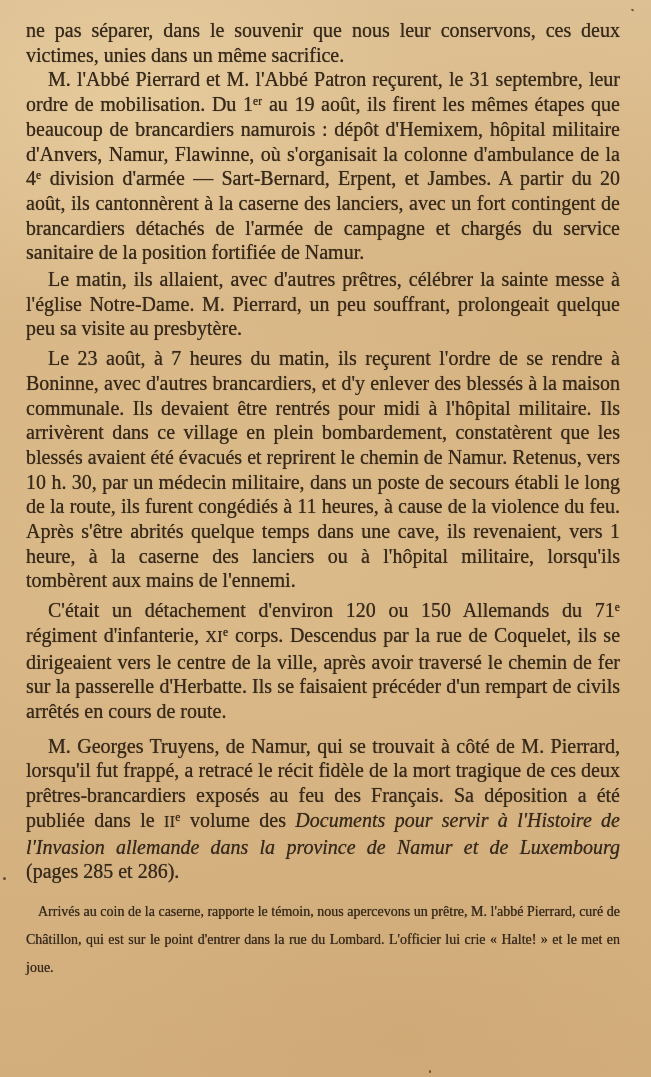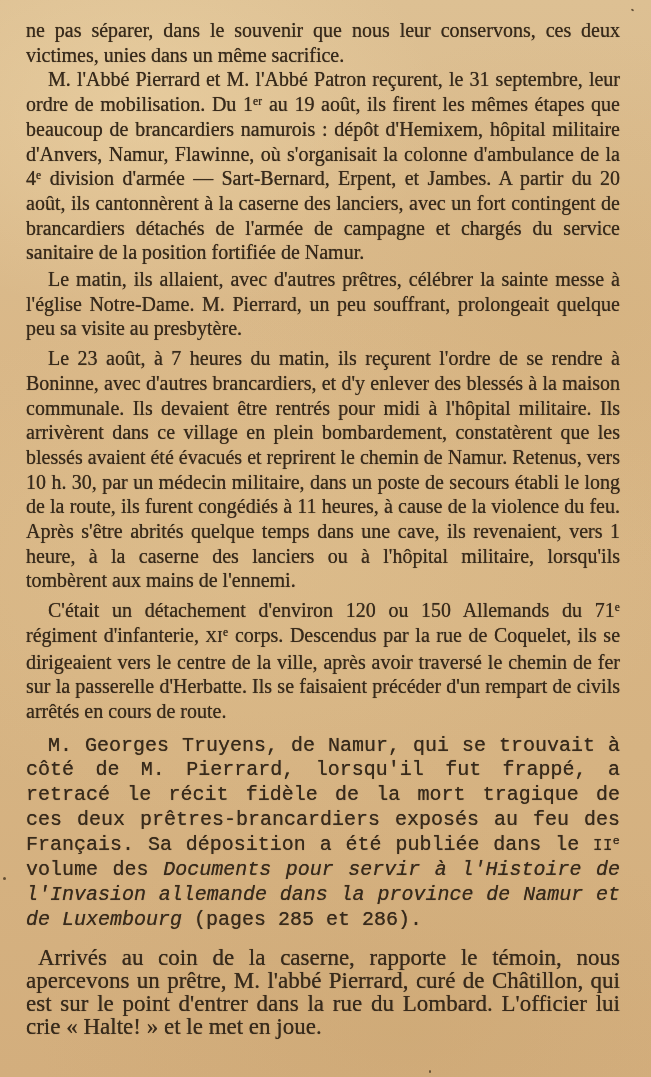--- a/index.html
+++ b/index.html
@@ -29,27 +29,27 @@
     text-align: justify;
     text-shadow: 0 0 0.7px rgba(55,40,24,0.85);
   }
   .text-block p {
     margin: 0;
     font-size: 20px;
     line-height: 24.7px;
   }
   .text-block p.indent { text-indent: 22px; }
   .text-block p.quote {
-    font-size: 23px;
-    line-height: 23px;
+    font-size: 14px;
+    line-height: 28px;
     text-indent: 12px;
   }
   .gap-xs { margin-top: 2px !important; }
   .gap-sm { margin-top: 5px !important; }
-  .gap-md { margin-top: 10px !important; font-family: Liberation Mono, monospace; }
+  .gap-md { margin-top: 10px !important; }
   .gap-lg { margin-top: 14px !important; }
   .sup {
     font-size: 58%;
     vertical-align: 0.55em;
     line-height: 0;
     letter-spacing: 0.2px;
   }
   .sc {
     font-size: 79%;
     letter-spacing: 0.4px;

